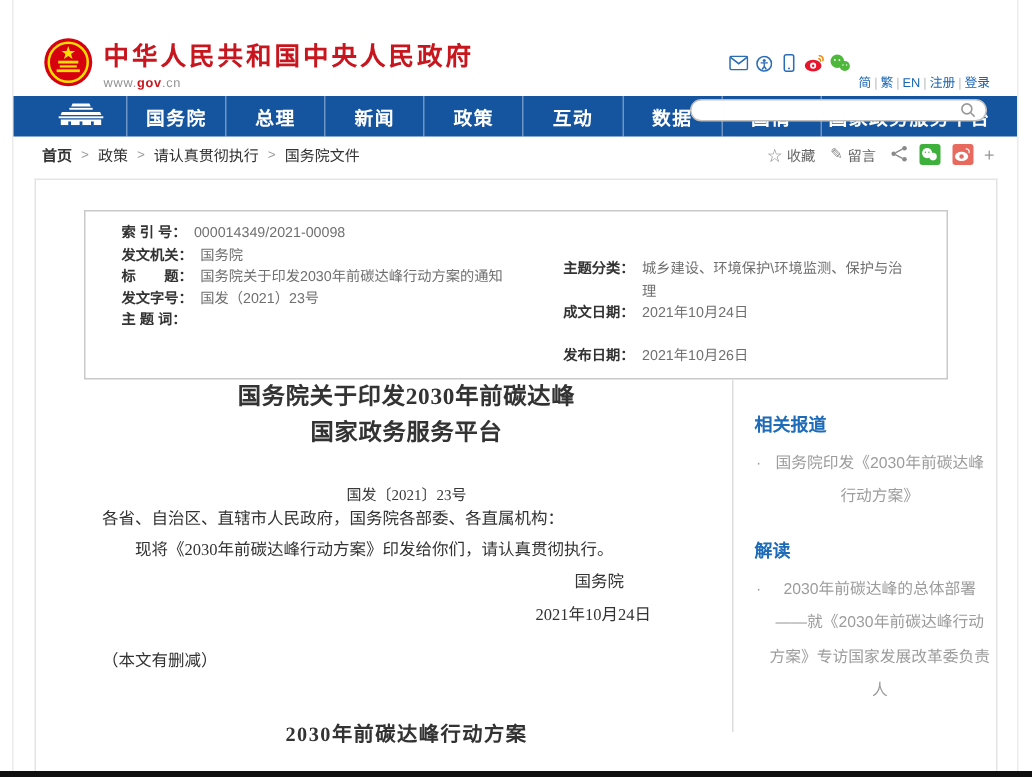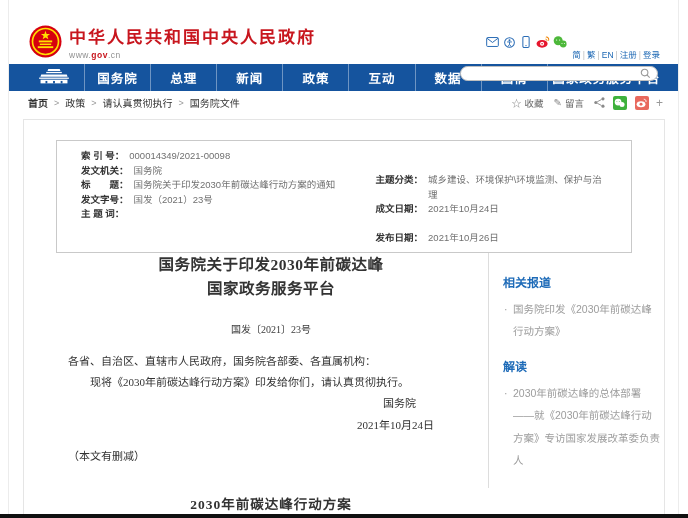--- a/index.html
+++ b/index.html
@@ -69,34 +69,34 @@
   .meta-label { font-weight:bold; color:#333; margin-right:5px; white-space:pre; flex-shrink:0; }
   .meta-value { color:#707070; }
   .meta-spacer { height:14.5px; }
 
   .doc-wrap { display:flex; margin-top:0; padding-left:8px; }
   .doc-main { flex:1; padding:0 14px 0 36px; font-family:"Liberation Serif", serif; color:#333; }
   .doc-title { text-align:center; font-size:15.5px; font-weight:bold; line-height:1.55;
                letter-spacing:.5px; }
   .doc-number { text-align:center; font-size:10px; margin-top:20px; color:#3a3a3a; }
   .doc-p { font-size:11px; line-height:1.95; }
-  .doc-p1 { margin-top:15px; }
+  .doc-p1 { }
   .indent { text-indent:2em; }
   .sig { text-align:right; padding-right:58px; font-size:11px; line-height:1.95; }
   .sig-date { text-align:right; padding-right:40px; font-size:11px; line-height:1.95; }
   .doc-note { font-size:11px; margin-top:10px; line-height:1.9; }
   .section-title { text-align:center; font-weight:bold; font-size:13.5px; margin-top:26px; letter-spacing:1px; }
   .section-p { font-size:11px; line-height:1.95; margin-top:13px; text-indent:2em; }
 
   .doc-side { width:176px; border-left:1px solid #ddd; padding:16px 4px 12px 14px;
               font-family:"Liberation Sans", sans-serif; align-self:flex-start; }
   .side-heading { color:#1E6BB8; font-weight:bold; font-size:12px; margin:4px 0 8px; cursor:pointer; }
   .side-heading.second { margin-top:14px; }
   .side-item { position:relative; color:#9c9c9c; font-size:10.5px; line-height:2.15;
-               padding-left:10px; margin-bottom:4px; cursor:pointer; }
+               padding-left:10px; margin-bottom:4px; cursor:pointer;text-align:center; }
   .side-item::before { content:"·"; position:absolute; left:1px; top:0; color:#9c9c9c; }
 </style>
 </head>
 <body>
 
 <div class="page">
 
   <header class="site-header">
     <div class="brand">
       <span class="emblem">

